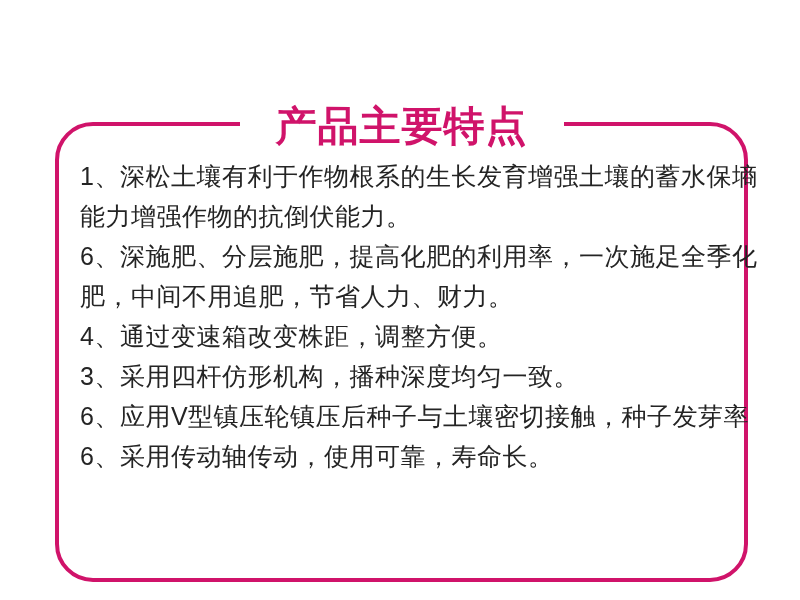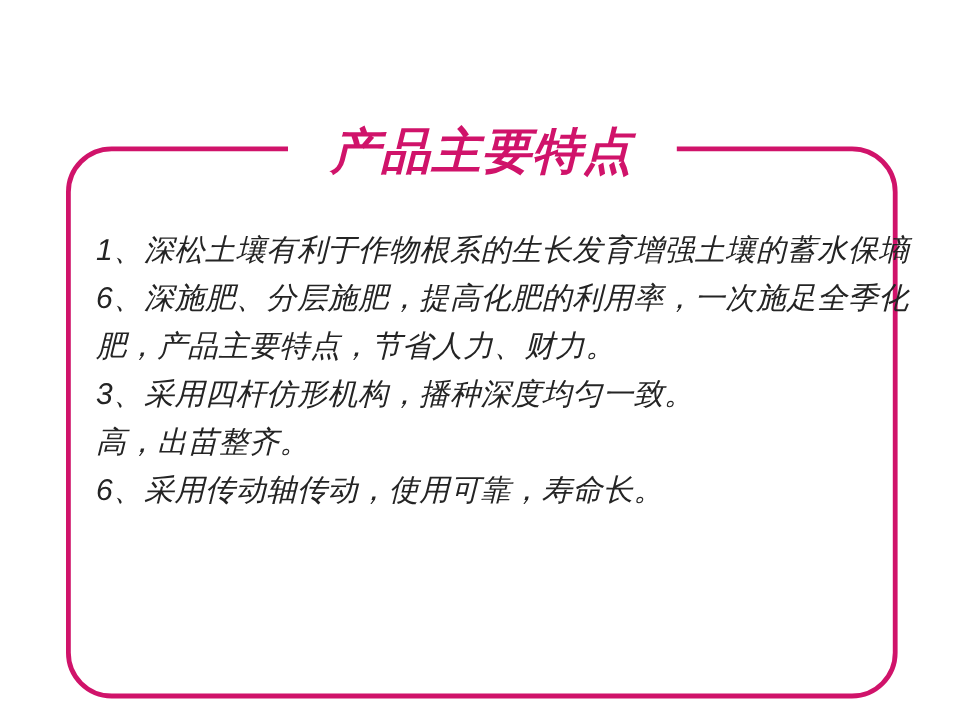--- a/index.html
+++ b/index.html
@@ -7,21 +7,20 @@
     padding: 0;
     background: #ffffff;
   }
   .page {
     position: relative;
     width: 800px;
     height: 600px;
     background: #ffffff;
     overflow: hidden;
     font-family: "Liberation Sans", "DejaVu Sans", sans-serif;
-    font-style: italic;
   }
   .feature-box {
     position: absolute;
     left: 55px;
     top: 122px;
     width: 693px;
     height: 460px;
     box-sizing: border-box;
     border: 4px solid #d0136a;
     border-radius: 38px;
@@ -40,38 +39,39 @@
     line-height: 60px;
     letter-spacing: 1px;
     color: #d0136a;
     white-space: nowrap;
   }
   .content {
     position: absolute;
     left: 21px;
     top: 30px;
     right: 6px;
-    margin-top: 33px;
   }
   .text-line {
     font-size: 25px;
     line-height: 40px;
     color: #242424;
     letter-spacing: 0.5px;
     white-space: nowrap;
   }
 </style>
 </head>
 <body>
 
 <div class="page">
   <div class="feature-box">
     <div class="section-title">产品主要特点</div>
     <div class="content">
       <div class="text-line">1、深松土壤有利于作物根系的生长发育增强土壤的蓄水保墒</div>
+      <div class="text-line">能力增强作物的抗倒伏能力。</div>
       <div class="text-line">6、深施肥、分层施肥，提高化肥的利用率，一次施足全季化</div>
-      <div class="text-line">肥，产品主要特点，节省人力、财力。</div>
+      <div class="text-line">肥，中间不用追肥，节省人力、财力。</div>
+      <div class="text-line">4、通过变速箱改变株距，调整方便。</div>
       <div class="text-line">3、采用四杆仿形机构，播种深度均匀一致。</div>
-      <div class="text-line">高，出苗整齐。</div>
+      <div class="text-line">6、应用V型镇压轮镇压后种子与土壤密切接触，种子发芽率</div>
       <div class="text-line">6、采用传动轴传动，使用可靠，寿命长。</div>
     </div>
   </div>
 </div>
 
 </body></html>

